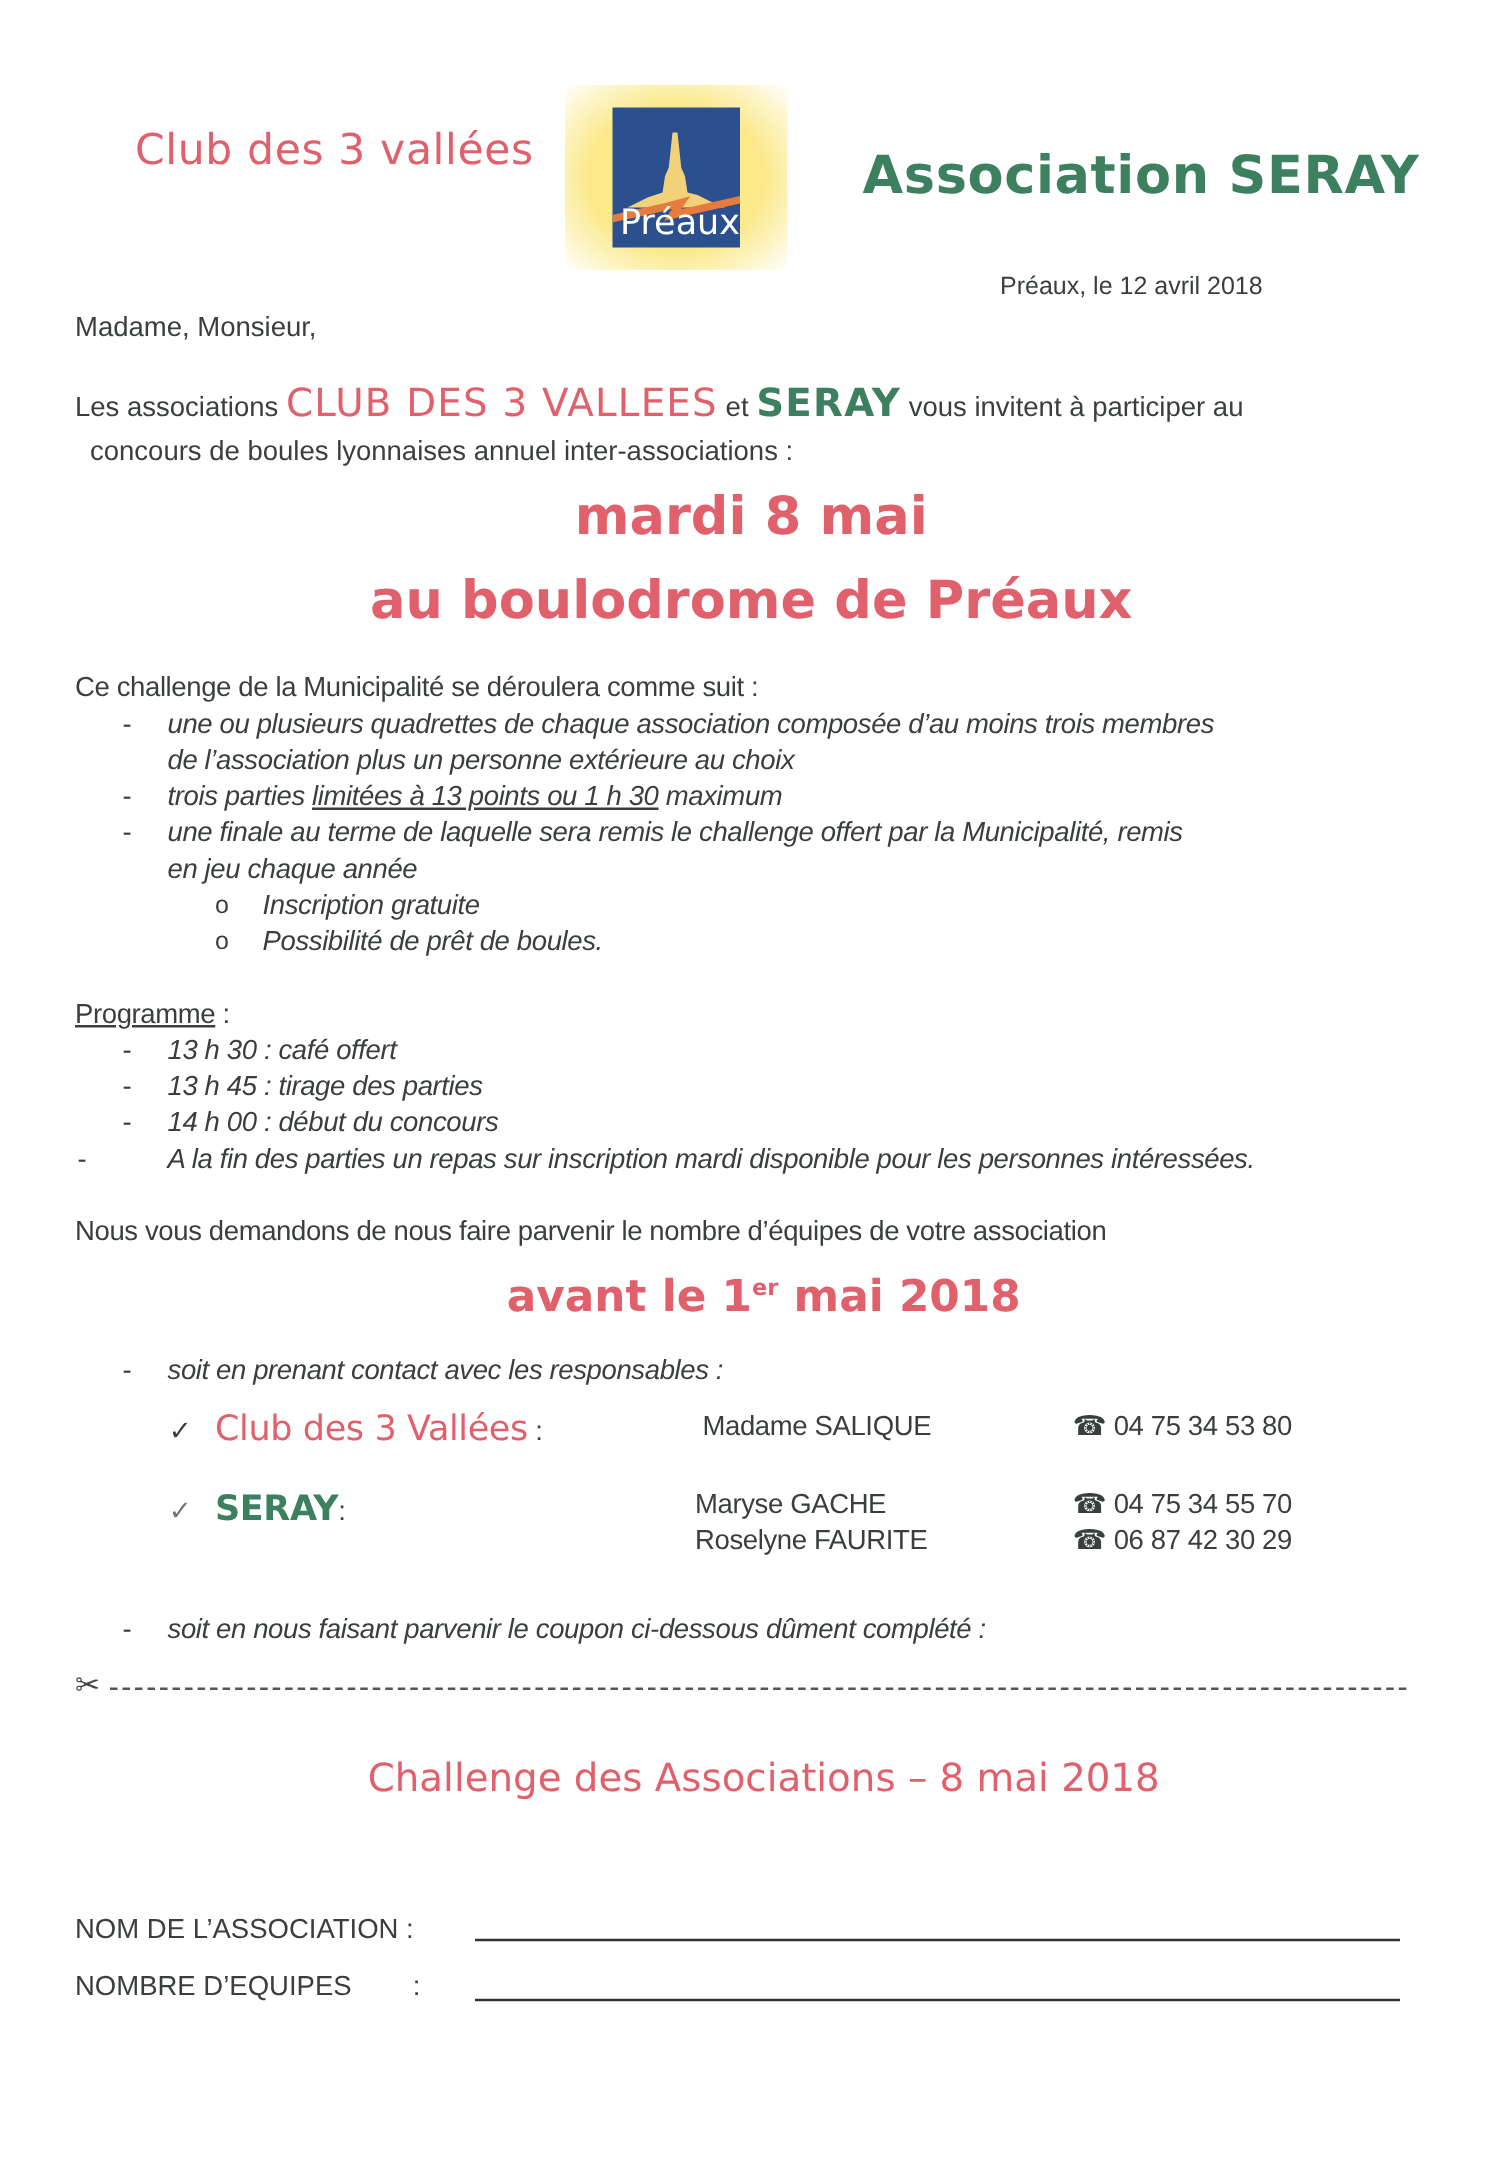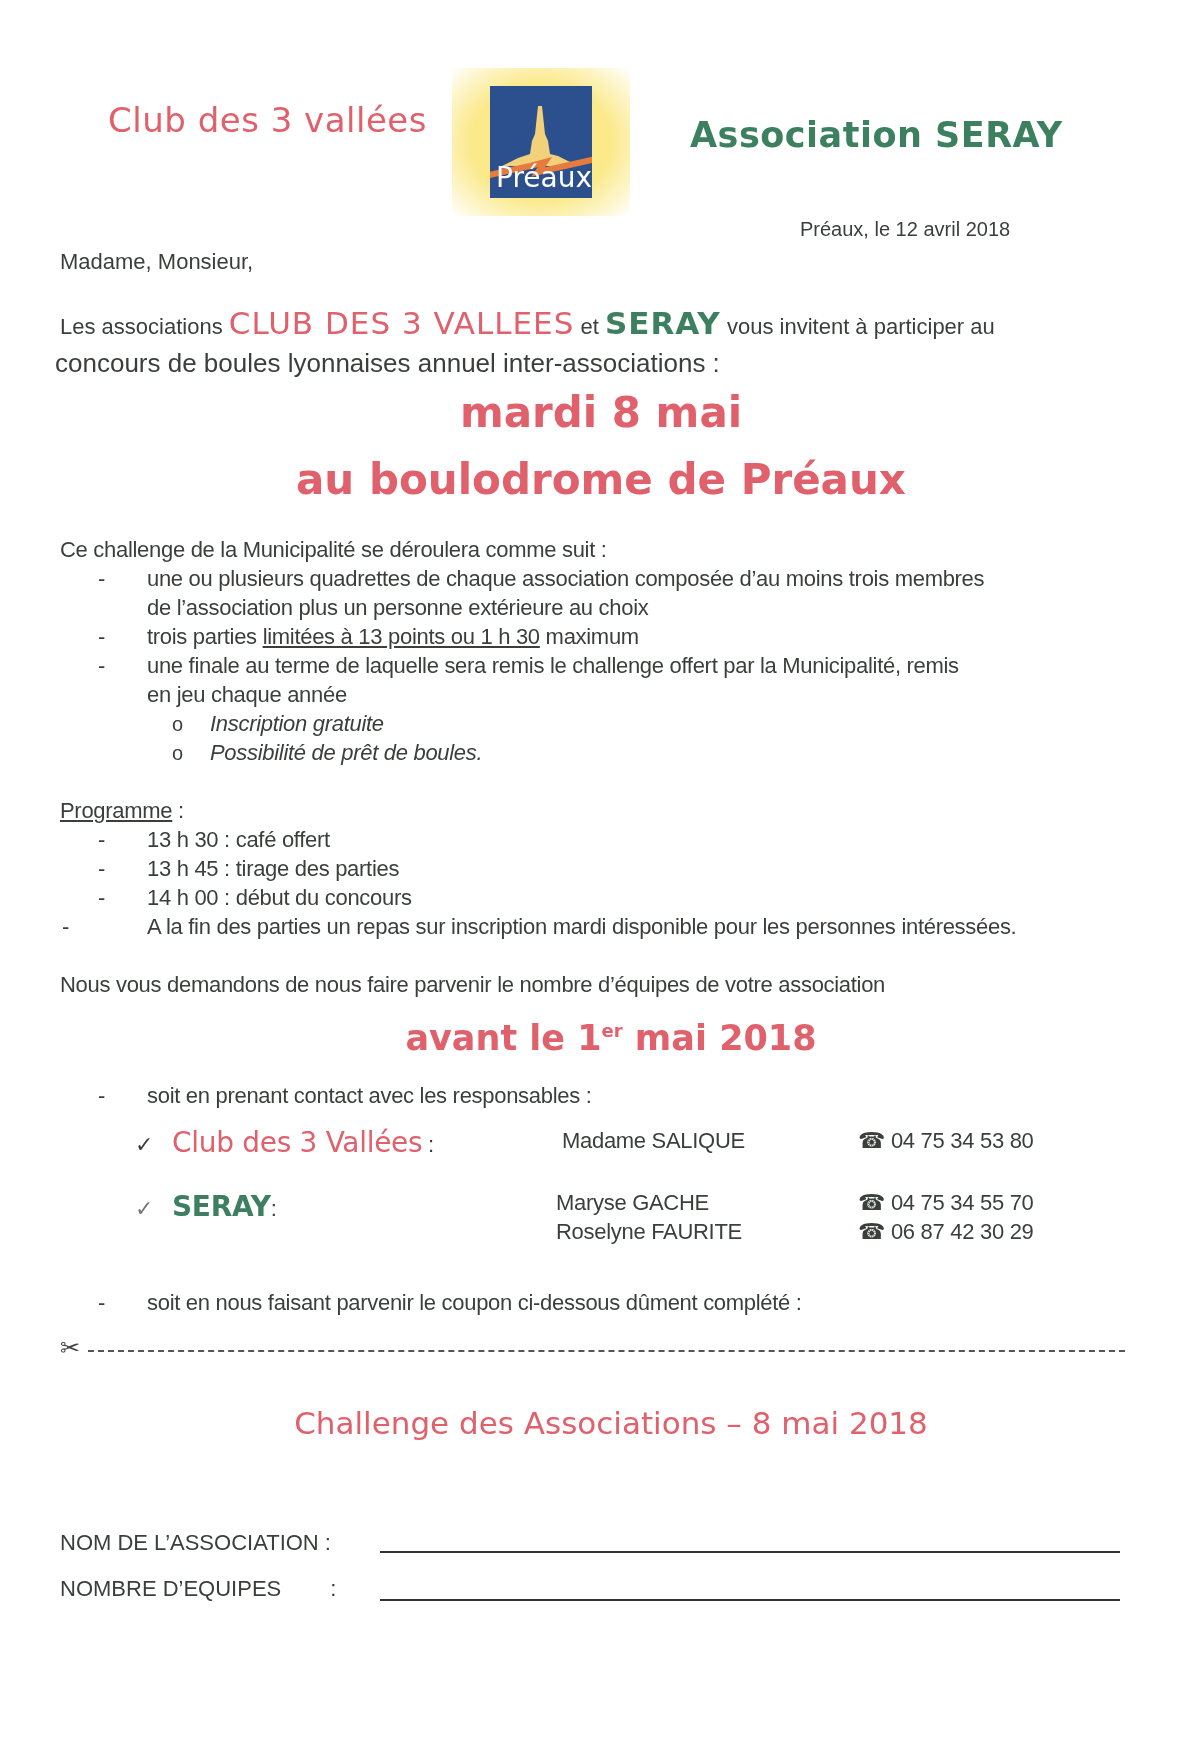--- a/index.html
+++ b/index.html
@@ -6,40 +6,40 @@
   body {
     width: 1202px; height: 1745px; position: relative; overflow: hidden;
     font-family: "Liberation Sans", sans-serif; color: #3a3f3c;
   }
   .abs { position: absolute; white-space: nowrap; }
   .comic { font-family: "DejaVu Sans", sans-serif; }
   .red { color: #e0606c; }
   .green { color: #3d8060; }
   .body-text { font-size: 22px; letter-spacing: -0.3px; }
   .header-club { left: 108px; top: 100px; font-size: 34px; letter-spacing: 0.5px; }
-  .header-seray { left: 690px; top: 115px; font-size: 35px; letter-spacing: 0.5px; font-weight: bold; }
+  .header-seray { left: 690px; top: 115px; font-size: 42px; letter-spacing: 0.5px; font-weight: bold; }
   .logo {
     position: absolute; left: 452px; top: 68px; width: 178px; height: 148px;
     background: radial-gradient(ellipse at center, #fbe98a 55%, #fdf5c8 80%, #ffffff 100%);
   }
   .logo-inner {
     position: absolute; left: 38px; top: 18px; width: 102px; height: 112px;
     background: #2c4f8e; overflow: hidden;
   }
   .logo-word { position: absolute; left: 6px; bottom: 4px; color: #fff; font-size: 28px; font-family: "DejaVu Sans", sans-serif; }
   .date { left: 800px; top: 218px; font-size: 20px; }
   .greeting { left: 60px; top: 249px; font-size: 22px; }
   .intro1 { left: 60px; top: 305px; font-size: 22px; }
   .intro1 .big { font-size: 31px; letter-spacing: 1px; }
-  .intro2 { left: 55px; top: 348px; font-size: 26px; }
+  .intro2 { left: 72px; top: 348px; font-size: 22px; }
   .title1 { left: 0; width: 1202px; text-align: center; top: 388px; font-size: 42px; font-weight: bold; }
   .title2 { left: 0; width: 1202px; text-align: center; top: 455px; font-size: 42px; font-weight: bold; }
   .lead { left: 60px; top: 537px; }
   .dash { position: absolute; left: 98px; }
-  .bullet-text { position: absolute; left: 147px; }
+  .bullet-text { position: absolute; left: 134px; font-style: italic; }
   .circ { position: absolute; left: 172px; font-size: 20px; }
   .circ-text { position: absolute; left: 210px; font-style: italic; }
   u { text-decoration: underline; }
   .deadline { left: 0; width: 1202px; text-align: center; top: 1018px; font-size: 35px; font-weight: bold; padding-left: 10px; }
   .deadline sup { font-size: 18px; }
   .check { position: absolute; left: 135px; font-size: 22px; }
   .contact-org { position: absolute; left: 172px; font-size: 28px; }
   .contact-name { position: absolute; left: 562px; }
   .contact-phone { position: absolute; left: 858px; }
   .cut-line { left: 60px; top: 1338px; width: 1065px; height: 22px; }

